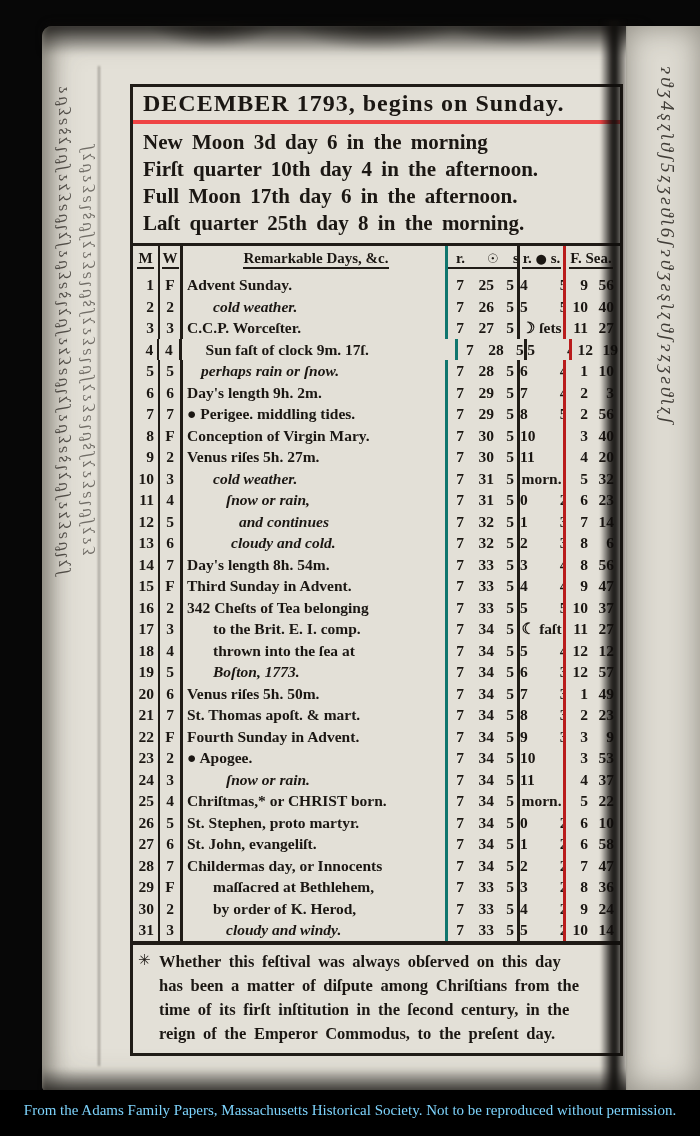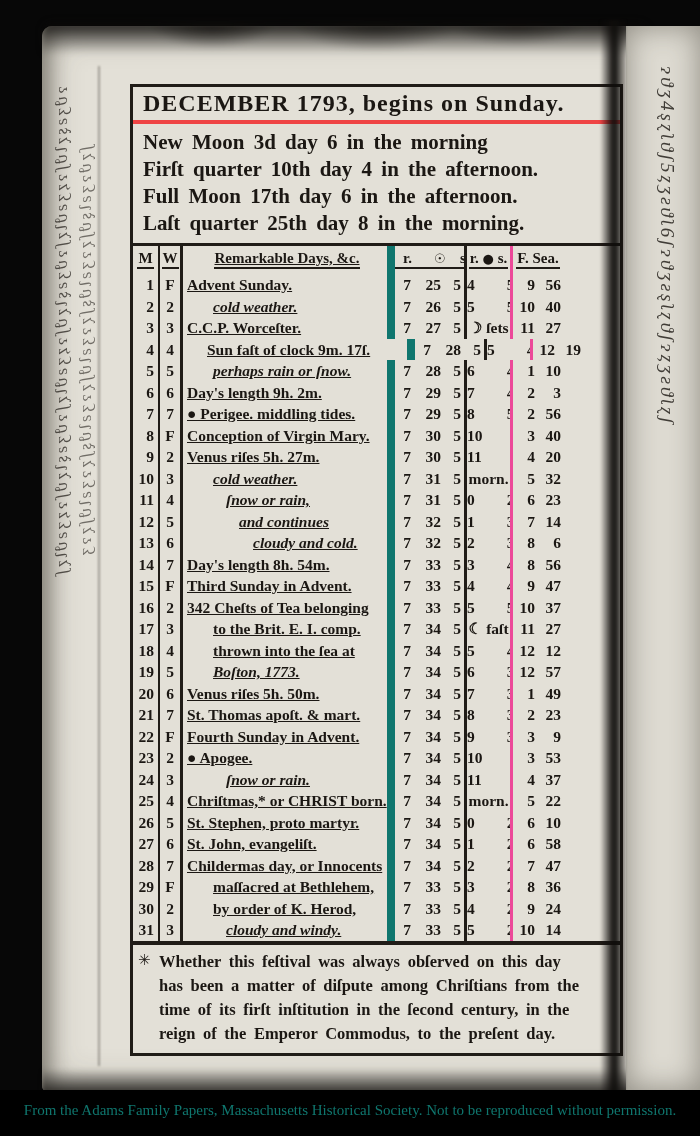--- a/index.html
+++ b/index.html
@@ -37,47 +37,47 @@
        border:3px solid #201c17;background:transparent;}
   .title{height:33px;line-height:33px;border-bottom:4px solid #ef4444;
          font-size:24px;font-weight:700;letter-spacing:1px;padding-left:10px;white-space:nowrap;}
   .phases{border-bottom:3px solid #201c17;padding:5px 0 6px 10px;}
   .phases div{font-size:21px;font-weight:700;line-height:27px;word-spacing:4px;white-space:nowrap;}
   
   .row{display:flex;height:21.5px;line-height:21.5px;font-size:15.5px;font-weight:700;}
   .row span{box-sizing:border-box;display:block;overflow:hidden;white-space:nowrap;}
   .c-m{width:27px;text-align:right;padding-right:4px;border-right:2px solid #201c17;}
   .c-w{width:23px;text-align:center;border-right:3px solid #201c17;}
-  .c-r{width:212px;border-right:8px solid #0f766e;padding-left:4px;text-decoration:underline;}
+  .c-r{width:265px;border-right:3px solid #0f766e;padding-left:4px;}
   .c-r.it{font-style:italic;}
   .c-sun{width:72px;border-right:3px solid #201c17;display:flex !important;}
   .c-sun i{font-style:normal;display:inline-block;}
   .c-sun i:nth-child(1){width:16px;text-align:right;}
   .c-sun i:nth-child(2){width:30px;text-align:right;}
   .c-sun i:nth-child(3){width:20px;text-align:right;}
-  .c-moon{width:46px;border-right:3px solid #ec4899;display:flex !important;}
+  .c-moon{width:46px;border-right:3px solid #b91c1c;display:flex !important;}
   .c-moon i,.c-sea i{font-style:normal;display:inline-block;}
   .c-moon .h{width:26px;text-align:right;}
   .c-moon .mm{width:27px;text-align:right;padding-right:3px;padding-left:32px;}
   .c-moon.txt .h{width:100%;text-align:center;}
   .c-sea{width:50px;display:flex !important;}
   .c-sea .h{width:22px;text-align:right;}
   .c-sea .mm{width:26px;text-align:right;padding-right:2px;}
   .hdr{height:28px;line-height:24px;font-size:15px;}
   .hdr u{text-decoration:none;border-bottom:2px solid #201c17;padding:0 1px 1px 1px;}
   .hdr .c-r,.hdr .c-sun,.hdr .c-moon,.hdr .c-sea{text-align:center;display:block !important;}
   .hdr .c-m,.hdr .c-w{padding:0;text-align:center;}
   .glyph{font-family:"DejaVu Sans",sans-serif;font-size:13px;}
   
   .footnote{border-top:4px solid #201c17;position:relative;padding:5px 6px 7px 26px;}
   .footnote .mark{position:absolute;left:5px;top:6px;font-size:15px;font-weight:700;font-family:"DejaVu Sans",sans-serif;}
   .footnote div{font-size:16.5px;font-weight:700;line-height:24px;word-spacing:3.5px;white-space:nowrap;}
   
   .caption-bar{position:absolute;left:0;bottom:0;width:700px;height:46px;background:#000;z-index:6;}
-  .caption-bar div{color:#0f766e;text-align:center;font-size:15px;line-height:40px;
+  .caption-bar div{color:#7dd3fc;text-align:center;font-size:15px;line-height:40px;
         font-family:"Liberation Serif","DejaVu Serif",serif;}
 </style>
 </head>
 <body>
 
 <div id="screen">
 
   <div class="page">
     <div class="fold-line"></div>
     <div class="marg m1">ɂϑʒƨȿɀʅϑʃɂȥʒƨϑʅɀʃɂϑʒƨȿʅɀϑʃɂȥʒƨϑʅɀʃɂϑʒƨȿʅɀϑʃɂȥʒƨϑʅɀʃ</div>
@@ -171,21 +171,21 @@
               <i class="mm">46</i>
             </span>
     <span class="c-sea">
               <i class="h">12</i>
               <i class="mm">19</i>
             </span>
   </div>
           <div class="row">
     <span class="c-m">5</span>
     <span class="c-w">5</span>
-    <span class="c-r it" style="padding-left: 30px;">perhaps rain or ſnow.</span>
+    <span class="c-r it" style="padding-left: 18px;">perhaps rain or ſnow.</span>
     <span class="c-sun">
               <i>7</i>
               <i>28</i>
               <i>5</i>
             </span>
     <span class="c-moon">
               <i class="h">6</i>
               <i class="mm">43</i>
             </span>
     <span class="c-sea">
@@ -314,21 +314,21 @@
               <i class="mm">30</i>
             </span>
     <span class="c-sea">
               <i class="h">7</i>
               <i class="mm">14</i>
             </span>
   </div>
           <div class="row">
     <span class="c-m">13</span>
     <span class="c-w">6</span>
-    <span class="c-r it" style="padding-left: 70px;">cloudy and cold.</span>
+    <span class="c-r it" style="padding-left: 48px;">cloudy and cold.</span>
     <span class="c-sun">
               <i>7</i>
               <i>32</i>
               <i>5</i>
             </span>
     <span class="c-moon">
               <i class="h">2</i>
               <i class="mm">39</i>
             </span>
     <span class="c-sea">

